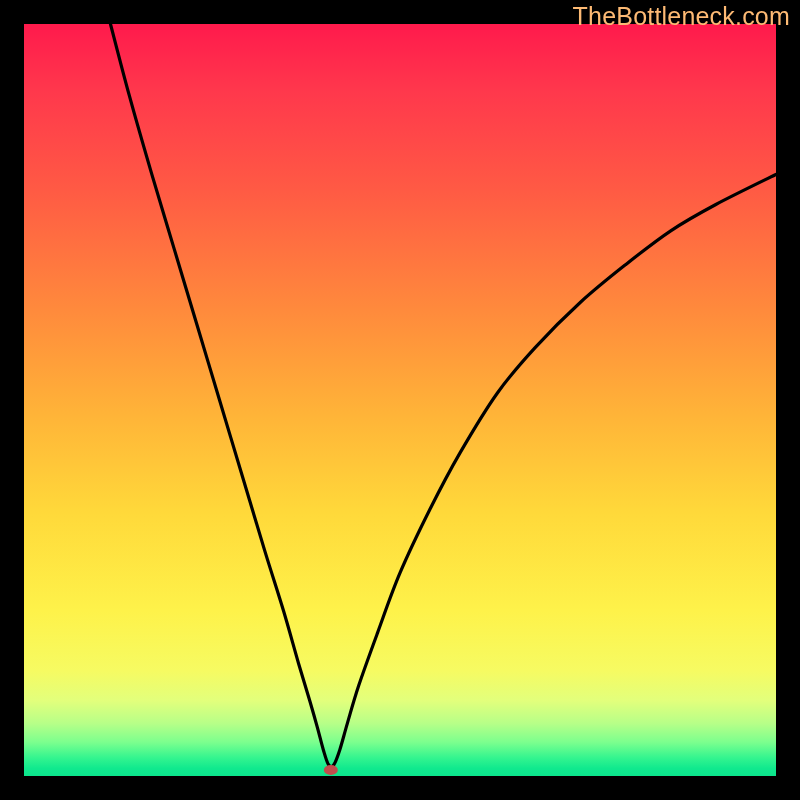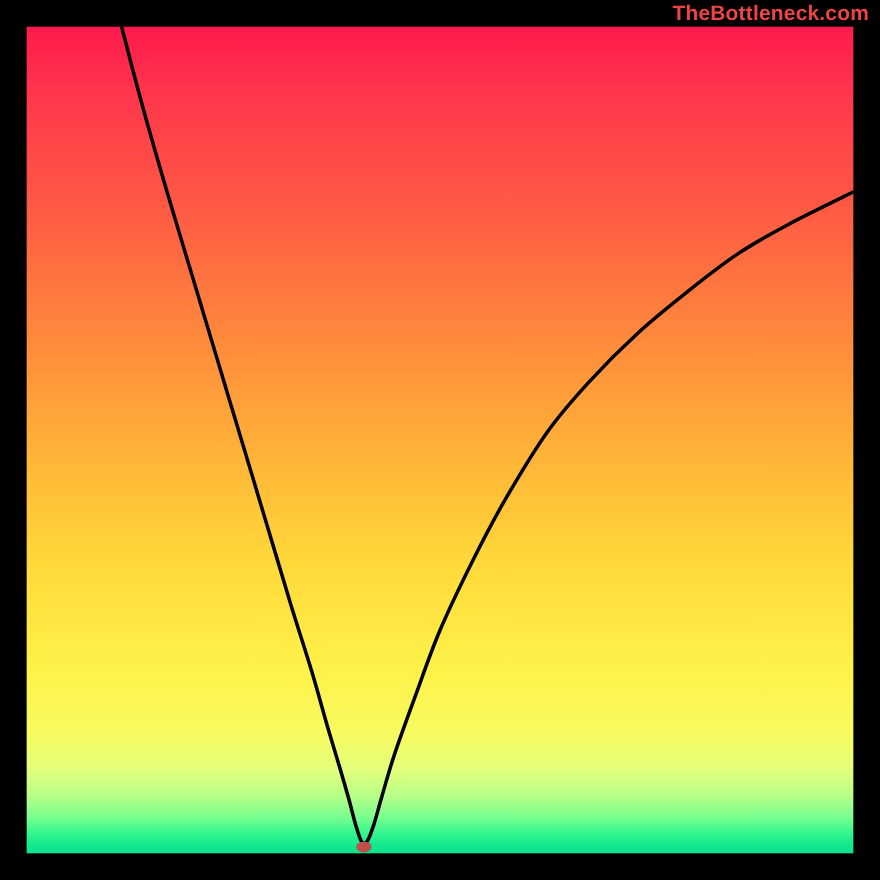--- a/index.html
+++ b/index.html
@@ -55,24 +55,24 @@
     position: absolute;
     left: 0;
     top: 0;
     width: 752px;
     height: 752px;
   }
   .watermark {
     position: absolute;
     top: 2px;
     right: 10px;
-    color: #ef4444;
+    color: #fdba74;
     font-family: Arial, Helvetica, sans-serif;
-    font-size: 19px;
-    font-weight: 700;
+    font-size: 25px;
+    font-weight: 400;
     letter-spacing: 0.2px;
     user-select: none;
   }
 </style>
 </head>
 <body>
 
 <div class="frame">
   <div class="plot-area">
     <div class="gradient"></div>

